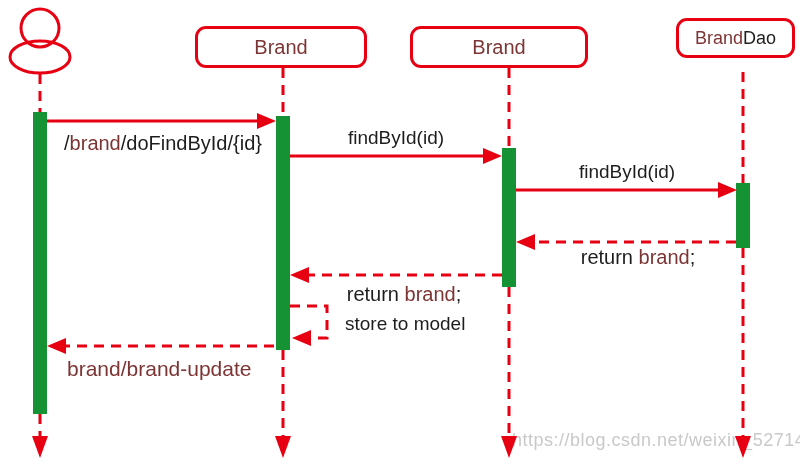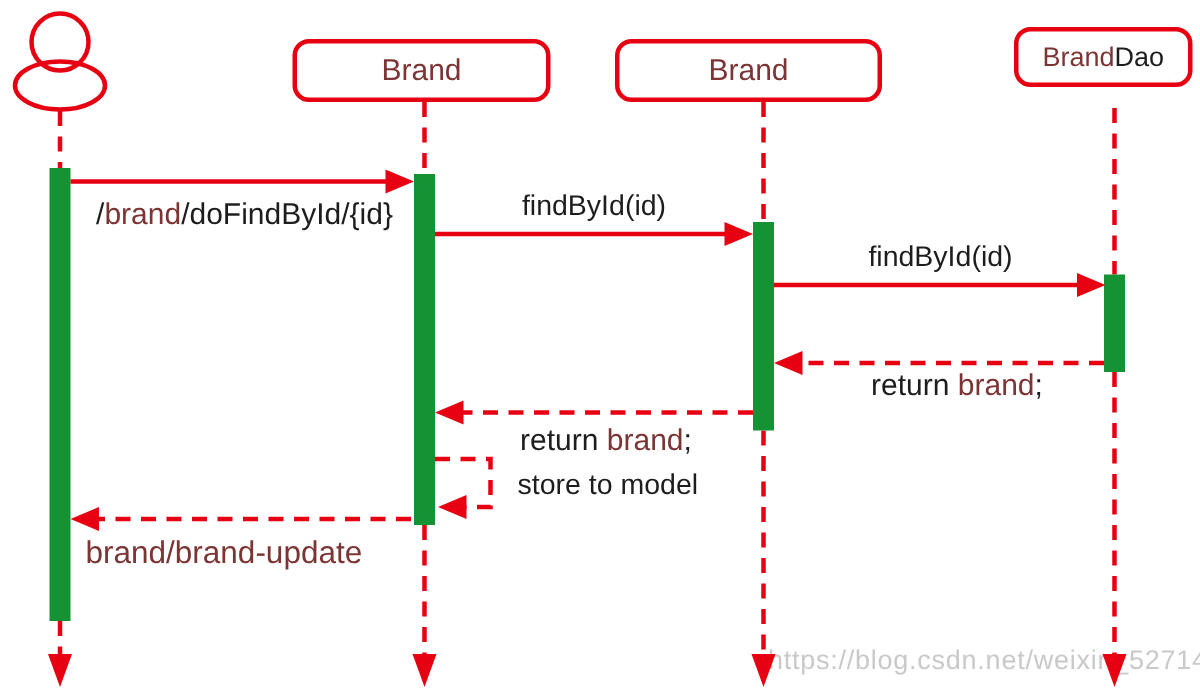--- a/index.html
+++ b/index.html
@@ -27,21 +27,21 @@
   .pbox-dao{left:676px;top:18px;width:119px;height:40px;flex-direction:column;font-size:18px;line-height:1.25;}
   .pbox-line{display:block;text-align:center;}
 
   .lbl{position:absolute;z-index:3;font-size:19px;white-space:nowrap;}
   .lbl-m1{left:50px;top:88px;width:226px;text-align:center;font-size:20px;margin-top:44px;}
   .lbl-m2{left:298px;top:127px;width:196px;text-align:center;}
   .lbl-m3{left:524px;top:161px;width:206px;text-align:center;}
   .lbl-m4{left:545px;top:246px;width:186px;text-align:center;font-size:20px;}
   .lbl-m5{left:312px;top:283px;width:184px;text-align:center;font-size:20px;}
   .lbl-m6{left:345px;top:313px;}
-  .lbl-m7{left:57px;top:357px;font-size:21px;}
+  .lbl-m7{left:67px;top:357px;font-size:21px;}
 
   .ink{color:var(--ink);}
   .maroon{color:var(--maroon);}
 
   .watermark{
     position:absolute;z-index:1;left:512px;top:430px;
     font-size:18px;letter-spacing:.5px;color:var(--watermark);white-space:nowrap;
   }
 </style>
 </head>

